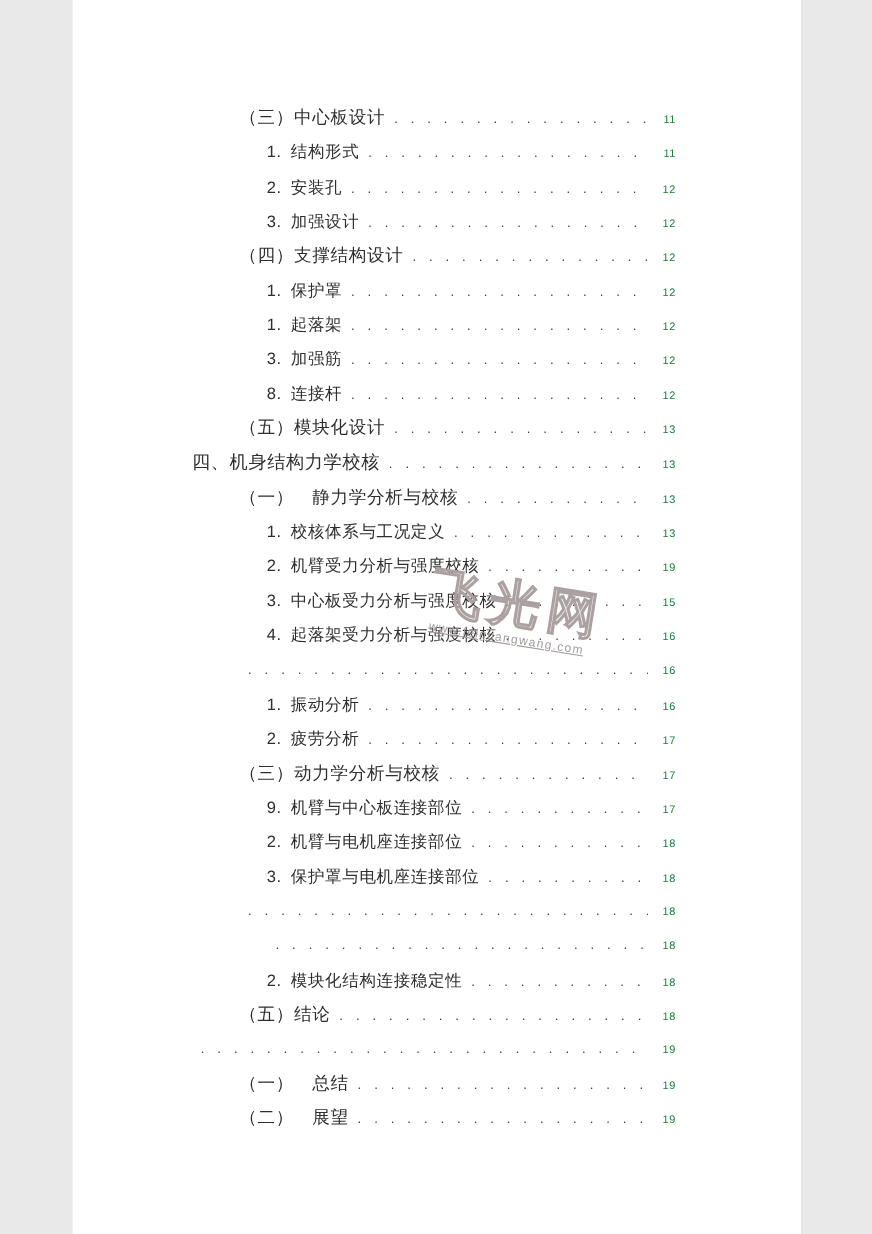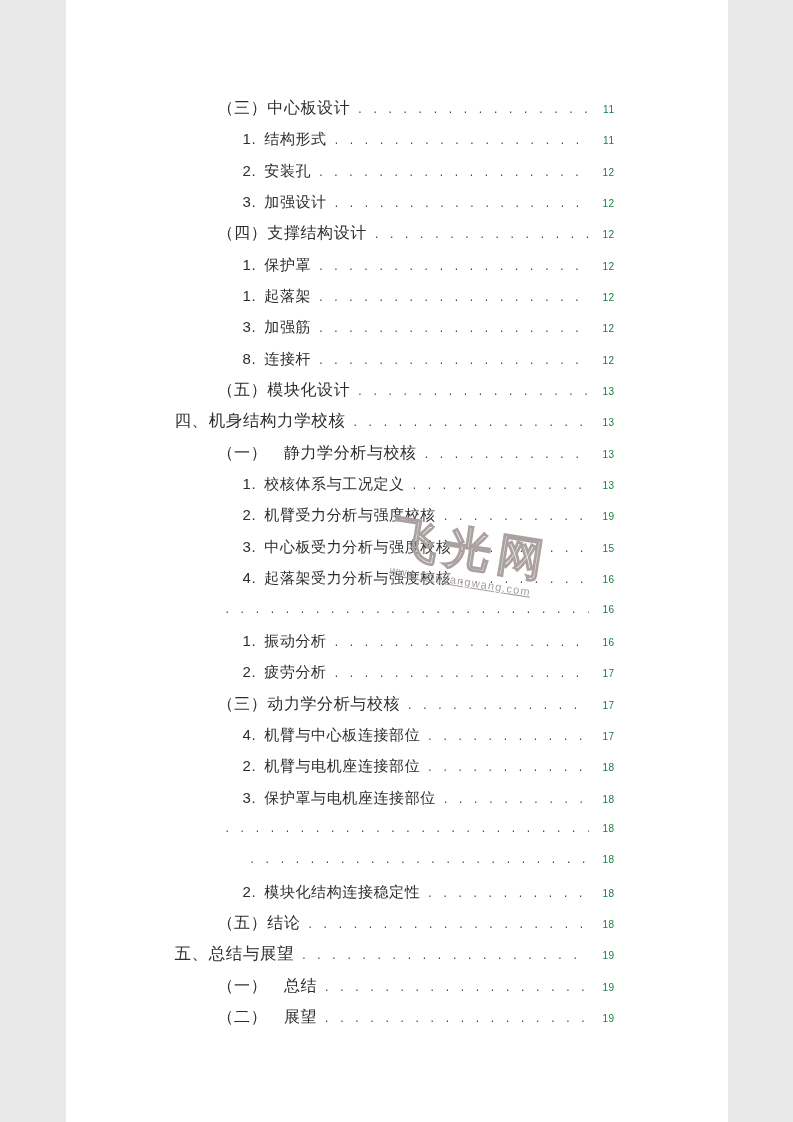--- a/index.html
+++ b/index.html
@@ -206,21 +206,21 @@
       <span class="toc-page-num">17</span>
     </div>
 
     <div class="toc-row level-2">
       <span class="toc-label">（三）动力学分析与校核</span>
       <span class="dot-leader"></span>
       <span class="toc-page-num">17</span>
     </div>
 
     <div class="toc-row level-3">
-      <span class="toc-label">4. 机臂与中心板连接部位</span>
+      <span class="toc-label">9. 机臂与中心板连接部位</span>
       <span class="dot-leader"></span>
       <span class="toc-page-num">17</span>
     </div>
 
     <div class="toc-row level-3">
       <span class="toc-label">2. 机臂与电机座连接部位</span>
       <span class="dot-leader"></span>
       <span class="toc-page-num">18</span>
     </div>
 
@@ -246,21 +246,20 @@
       <span class="toc-page-num">18</span>
     </div>
 
     <div class="toc-row level-2">
       <span class="toc-label">（五）结论</span>
       <span class="dot-leader"></span>
       <span class="toc-page-num">18</span>
     </div>
 
     <div class="toc-row level-1">
-      <span class="toc-label">五、总结与展望</span>
       <span class="dot-leader"></span>
       <span class="toc-page-num">19</span>
     </div>
 
     <div class="toc-row level-2">
       <span class="toc-label">（一）　总结</span>
       <span class="dot-leader"></span>
       <span class="toc-page-num">19</span>
     </div>
 

